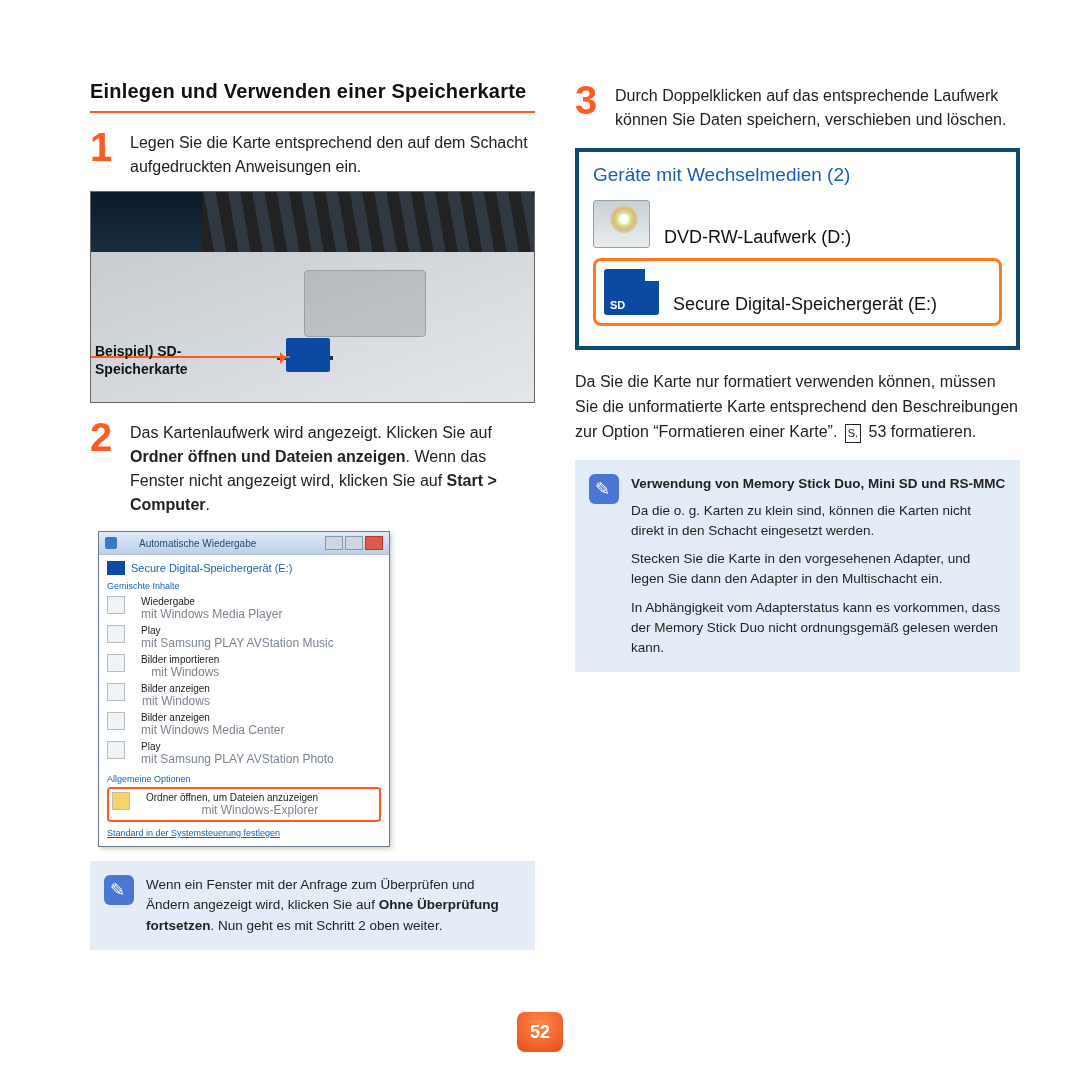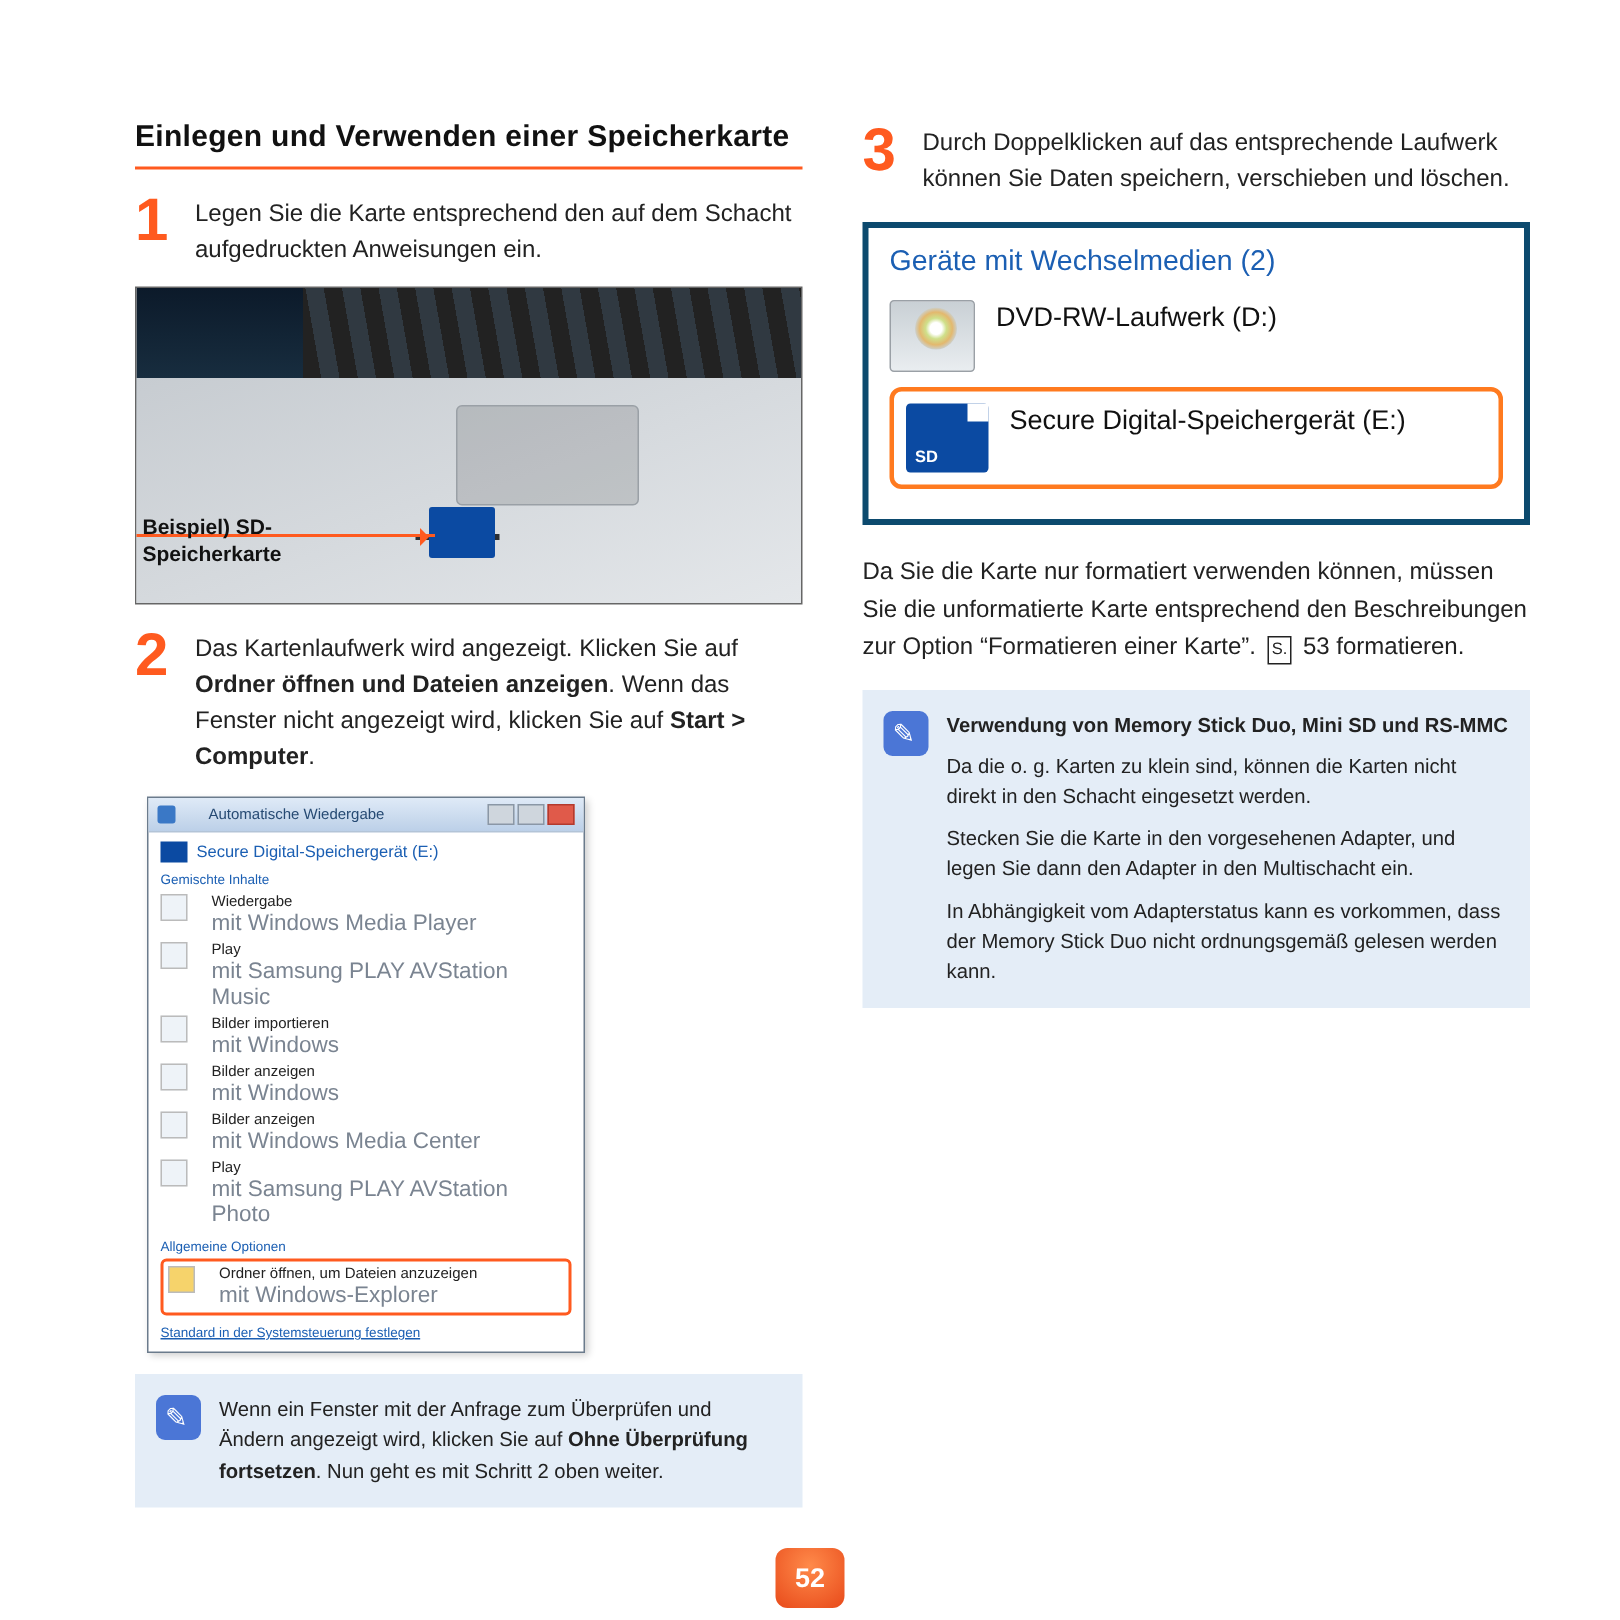--- a/index.html
+++ b/index.html
@@ -95,21 +95,21 @@
   }
   .winbtns{margin-left:auto;display:flex;gap:2px;}
   .winbtns span{width:16px;height:12px;background:#cfd6dd;border:1px solid #8a97a6;display:inline-block;}
   .winbtns span.close{background:#e05a4a;border-color:#b33a2e;}
   .dlg-body{padding:6px 8px 8px;}
   .dlg-dev{color:#1b5fb3;font-size:11px;margin:2px 0 6px 20px;}
   .dlg-sec{color:#1b5fb3;font-size:9px;margin:6px 0 3px;}
   .opt{display:flex;align-items:flex-start;gap:16px;padding:2px 0;}
   .opt .ico{width:16px;height:16px;border:1px solid #bbb;background:#eef3f8;flex:none;}
   .opt .t1{font-size:10px;color:#222;}
-  .opt .t2{font-size:15px;color:#7a8491;}
+  .opt .t2{font-size:12px;color:#7a8491;text-align:right;}
   .opt.hl{border:2px solid #ff5a1f;border-radius:4px;padding:3px;}
   .dlg-link{color:#1b5fb3;font-size:9px;text-decoration:underline;margin-top:6px;display:block;}
   
   .tip{
     display:flex;gap:12px;
     background:#e4edf7;
     padding:14px 14px;
     font-size:13.5px;line-height:1.5;
     margin-top:8px;
   }
@@ -123,36 +123,36 @@
   
   .devpanel{
     border:4px solid #0c4a6e;
     padding:12px 14px 10px;
     margin:16px 0 20px 0;
     background:#fff;
   }
   .devpanel h3{
     color:#1b5fb3;font-weight:normal;font-size:19px;margin:0 0 14px 0;
   }
-  .dev{display:flex;align-items:flex-start;gap:14px;margin-bottom:10px;}
+  .dev{display:flex;align-items:flex-end;gap:14px;margin-bottom:10px;}
   .dev-ico{width:55px;height:46px;position:relative;}
   .dvd-ico{background:linear-gradient(#c9d0d5,#e9edf0);border:1px solid #9aa0a6;border-radius:3px;}
   .dvd-ico:after{content:"";position:absolute;left:16px;top:4px;width:28px;height:28px;border-radius:50%;
     background:radial-gradient(circle,#fff 20%,#cfe08b 35%,#e3b86e 55%,#c7d6e4 75%);}
   .sd-ico{background:#0b4aa2;border-radius:3px;position:relative;}
   .sd-ico:before{content:"";position:absolute;right:0;top:0;width:14px;height:12px;background:#fff;}
   .sd-ico:after{content:"SD";position:absolute;left:6px;bottom:4px;color:#fff;font-size:11px;font-weight:bold;}
   .dev-txt{font-size:18px;color:#111;line-height:1.25;}
   .dev.hl{border:3px solid #ff7a1f;border-radius:8px;padding:8px;}
   .para{font-size:16px;line-height:1.55;margin:0 0 16px 0;}
   .pageref{display:inline-block;border:1px solid #222;font-size:11px;padding:0 2px;margin:0 3px;}
   
   .pagenum{
     position:absolute;left:50%;transform:translateX(-50%);
-    bottom:8px;
+    bottom:28px;
     width:46px;height:40px;border-radius:8px;
     background:radial-gradient(circle at 50% 30%,#ff8a4a,#e84a1a);
     color:#fff;font-weight:bold;font-size:18px;
     display:flex;align-items:center;justify-content:center;
   }
   .wrapper{position:relative;width:1080px;height:1080px;}
 </style>
 </head>
 <body>
 <div class="wrapper">

